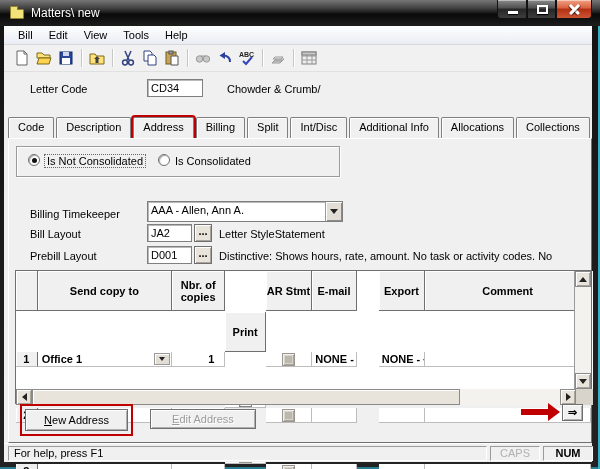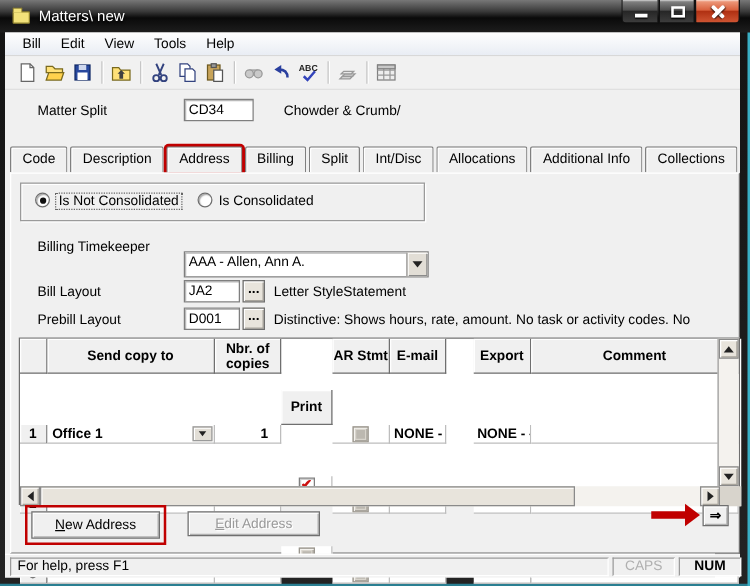--- a/index.html
+++ b/index.html
@@ -66,21 +66,21 @@
   .tri-down { width:0; height:0; border-left:4px solid transparent; border-right:4px solid transparent; border-top:5px solid #222; }
   .tri-up { width:0; height:0; border-left:4px solid transparent; border-right:4px solid transparent; border-bottom:5px solid #222; }
   .tri-left { width:0; height:0; border-top:4px solid transparent; border-bottom:4px solid transparent; border-right:5px solid #222; }
   .tri-right { width:0; height:0; border-top:4px solid transparent; border-bottom:4px solid transparent; border-left:5px solid #222; }
   .browse-btn { width:18px; height:18px; background:#e8e4dc; border:1px solid #6f6f6f;
     box-shadow:inset 1px 1px 0 #fff, inset -1px -1px 0 #a8a49c; text-align:center; line-height:12px; font-weight:bold; }
   
   #grid { left:15px; top:270px; width:577px; height:134px; background:#fff;
     border:1px solid #6f6f6f; box-shadow:1px 1px 0 #fff; }
   .grow { display:flex; }
-  .hcell { height:28px; background:#f0f0f0; border-right:1px solid #6f6f6f; border-bottom:1px solid #6f6f6f;
+  .hcell { height:40px; background:#f0f0f0; border-right:1px solid #6f6f6f; border-bottom:1px solid #6f6f6f;
     box-shadow:inset 1px 1px 0 #fff; font-weight:bold; display:flex; align-items:center; justify-content:center;
     text-align:center; white-space:pre-line; line-height:12px; }
   .bcell { height:15px; background:#fff; border-right:1px solid #bdbdbd; border-bottom:1px solid #bdbdbd;
     font-weight:bold; line-height:14px; white-space:nowrap; overflow:hidden; position:relative; }
   .numcell { background:#f0f0f0; border-right:1px solid #6f6f6f; text-align:center; box-shadow:inset 1px 0 0 #fff; }
   .c-num{width:22px;} .c-send{width:136px;} .c-cop{width:54px;} .c-prt{width:41px;margin-top:41px;}
   .c-ar{width:47px;} .c-em{width:45px;} .c-ex{width:47px;margin-left:22px;} .c-cm{width:168px;}
   .cb { width:13px; height:13px; margin:1px auto; }
   .cb-flat { background:#d8d4cc; border:1px solid #9a968e; box-shadow:inset 1px 1px 0 #f4f2ee, inset -1px -1px 0 #aaa69e; }
   .cb-flat:after { content:""; display:block; width:7px; height:7px; margin:2px; background:#bcb8b0; }
@@ -221,44 +221,44 @@
     <div class="tsep"></div>
     <div class="tbtn">
       <svg width="16" height="16">
           <rect x="1" y="2" width="14" height="12" fill="#eee" stroke="#808080"></rect>
           <path d="M1 6h14M1 10h14M6 2v12M11 2v12" stroke="#9a9a9a"></path>
           <rect x="1" y="2" width="14" height="3" fill="#c8c8c8" stroke="#808080"></rect>
         </svg>
       </div>
   </div>
 
-  <div class="abs field-label" style="left:30px;top:83px;">Matter Split</div>
+  <div class="abs field-label" style="left:30px;top:83px;">Letter Code</div>
   <input class="abs tinput" style="left: 147px; top: 79px; width: 56px; height: 18px;" value="CD34">
   <div class="abs" style="left:227px;top:83px;">Chowder &amp; Crumb/</div>
 
   <div id="tabstrip" class="abs">
     <div class="tab">Code</div>
     <div class="tab">Description</div>
     <div class="tab annotated">Address</div>
     <div class="tab">Billing</div>
     <div class="tab">Split</div>
     <div class="tab">Int/Disc</div>
+    <div class="tab">Additional Info</div>
     <div class="tab">Allocations</div>
-    <div class="tab">Additional Info</div>
     <div class="tab">Collections</div>
   </div>
   <div id="tabpanel" class="abs"></div>
 
   <div id="consol-box" class="abs"></div>
   <div class="abs radio sel" style="left:28px;top:154px;"></div>
   <div class="abs focus-dotted" style="left:44px;top:154px;">Is Not Consolidated</div>
   <div class="abs radio" style="left:158px;top:154px;"></div>
   <div class="abs" style="left:175px;top:155px;">Is Consolidated</div>
 
-  <div class="abs" style="left:30px;top:192px;">Billing Timekeeper</div>
+  <div class="abs" style="left:30px;top:208px;">Billing Timekeeper</div>
   <div class="abs combo" style="left:147px;top:201px;width:196px;height:21px;">
     <div class="combo-text">AAA - Allen, Ann A.</div>
     <div class="drop-btn">
         <div class="tri-down"></div>
       </div>
   </div>
 
   <div class="abs" style="left:30px;top:228px;">Bill Layout</div>
   <input class="abs tinput" style="left: 147px; top: 224px; width: 45px; height: 18px;" value="JA2">
   <div class="abs browse-btn" style="left:194px;top:224px;">...</div>

